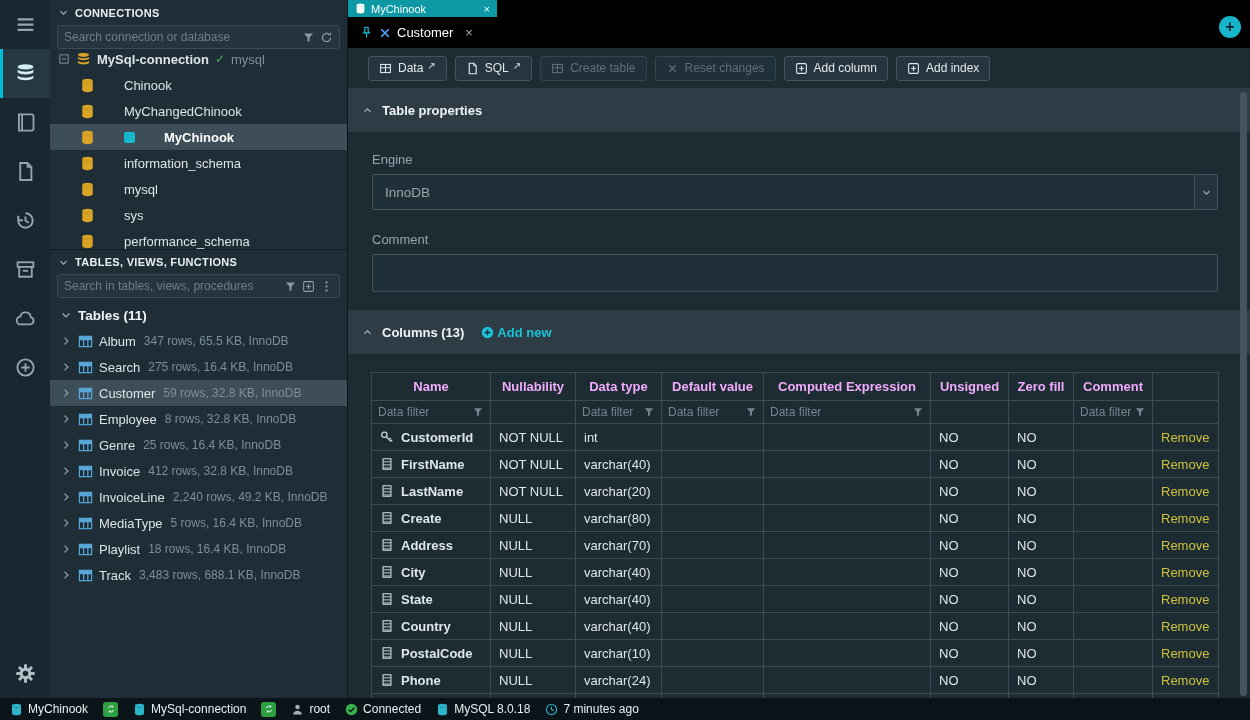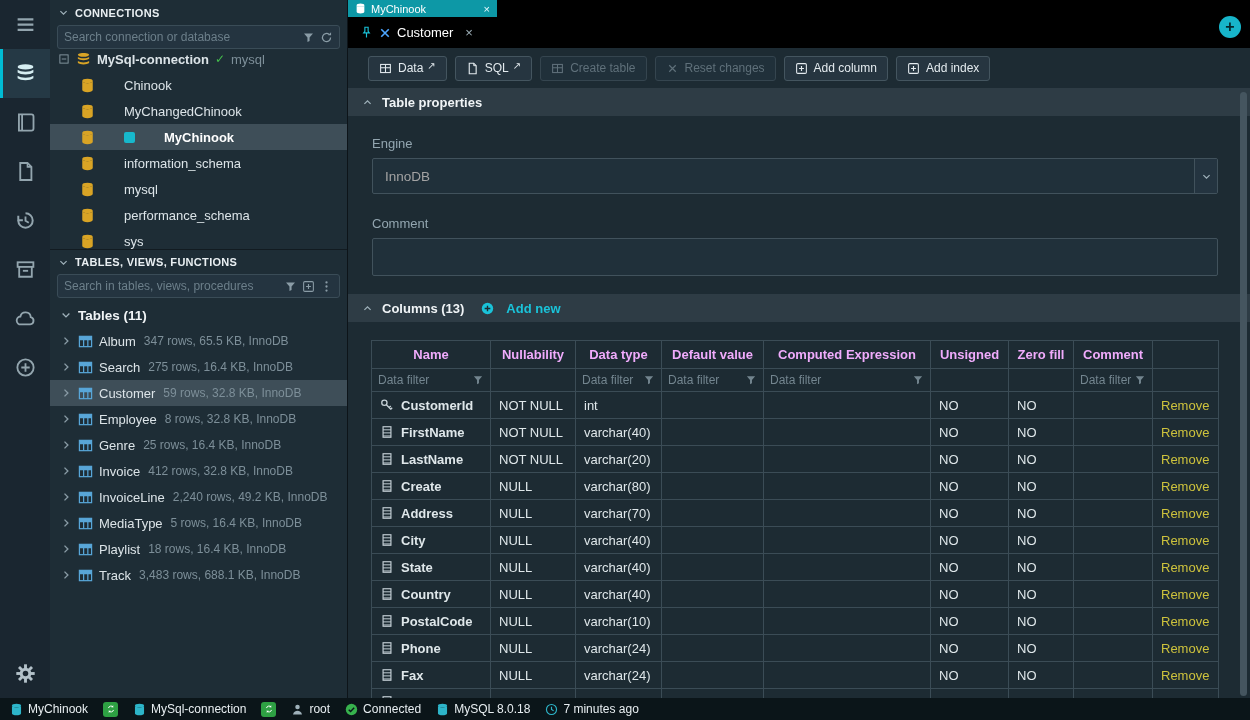--- a/index.html
+++ b/index.html
@@ -59,23 +59,23 @@
   .filetab .tab-x { margin-left: 6px; color: #9fb1ba; font-size: 13px; }
   .newtab { position: absolute; top: 16px; right: 9px; width: 22px; height: 22px; border-radius: 50%; background: #17b5ca; color: #05272c; display: flex; align-items: center; justify-content: center; font-size: 16px; font-weight: bold; cursor: pointer; z-index: 5; }
 
   .toolbar { height: 40px; flex: none; display: flex; align-items: center; gap: 8px; padding-left: 20px; background: #1d2b33; }
   .tbtn { display: inline-flex; align-items: center; gap: 6px; height: 25px; padding: 0 10px; background: #263540; border: 1px solid #44555f; border-radius: 3px; font-size: 12px; color: #e3eaee; cursor: pointer; white-space: nowrap; }
   .tbtn .ic { width: 13px; height: 13px; }
   .tbtn .ext { font-size: 10px; margin-left: -2px; transform: translateY(-3px); }
   .tbtn.disabled { color: #5f707a; background: #20303a; border-color: #35454f; cursor: default; }
 
   .content { flex: 1; overflow: hidden; position: relative; }
-  .secbar { height: 28px; background: #2e3c45; display: flex; align-items: center; gap: 9px; padding: 0 14px; font-size: 13px; font-weight: bold; color: #f0f4f6; }
+  .secbar { height: 44px; background: #2e3c45; display: flex; align-items: center; gap: 9px; padding: 0 14px; font-size: 13px; font-weight: bold; color: #f0f4f6; }
   .secbar .ic { width: 11px; height: 11px; color: #9fb1ba; cursor: pointer; }
-  .addnew { display: inline-flex; align-items: center; gap: 12px; color: #1ac3d9; font-weight: bold; font-size: 13px; margin-left: 8px; cursor: pointer; }
+  .addnew { display: inline-flex; align-items: center; gap: 3px; color: #1ac3d9; font-weight: bold; font-size: 13px; margin-left: 8px; cursor: pointer; }
   .addnew .ic { width: 13px; height: 13px; color: #1ac3d9; }
 
   .formarea { padding: 20px 32px 18px 24px; }
   .flabel { font-size: 13px; color: #93a6b0; margin-bottom: 7px; }
   .flabel.gap { margin-top: 22px; }
   .fld { display: flex; align-items: stretch; height: 36px; background: #20303a; border: 1px solid #41525c; border-radius: 2px; }
   .fld .val { flex: 1; display: flex; align-items: center; padding: 0 12px; font-size: 13.5px; color: #a3a3a3; }
   .fld .caret { width: 23px; border-left: 1px solid #41525c; background: #243440; display: flex; align-items: center; justify-content: center; color: #9fb1ba; cursor: pointer; }
   .fld .caret .ic { width: 11px; height: 11px; }
   .cinput { width: 100%; height: 38px; background: #20303a; border: 1px solid #41525c; border-radius: 2px; color: #e8eef1; font-size: 13.5px; padding: 0 12px; outline: none; font-family: inherit; }
@@ -356,29 +356,29 @@
             </svg>
 
             <span>mysql</span>
           </div>
 
           <div class="trow dbrow">
             <svg class="ic db">
               <use href="#i-db"></use>
             </svg>
 
-            <span>performance_schema</span>
+            <span>sys</span>
           </div>
 
           <div class="trow dbrow">
             <svg class="ic db">
               <use href="#i-db"></use>
             </svg>
 
-            <span>sys</span>
+            <span>performance_schema</span>
           </div>
         </div>
     </div>
     <div class="shead second">
       <svg class="ic">
           <use href="#i-chev-down"></use>
         </svg>
       <span>TABLES, VIEWS, FUNCTIONS</span>
     </div>
     <div class="searchrow">

